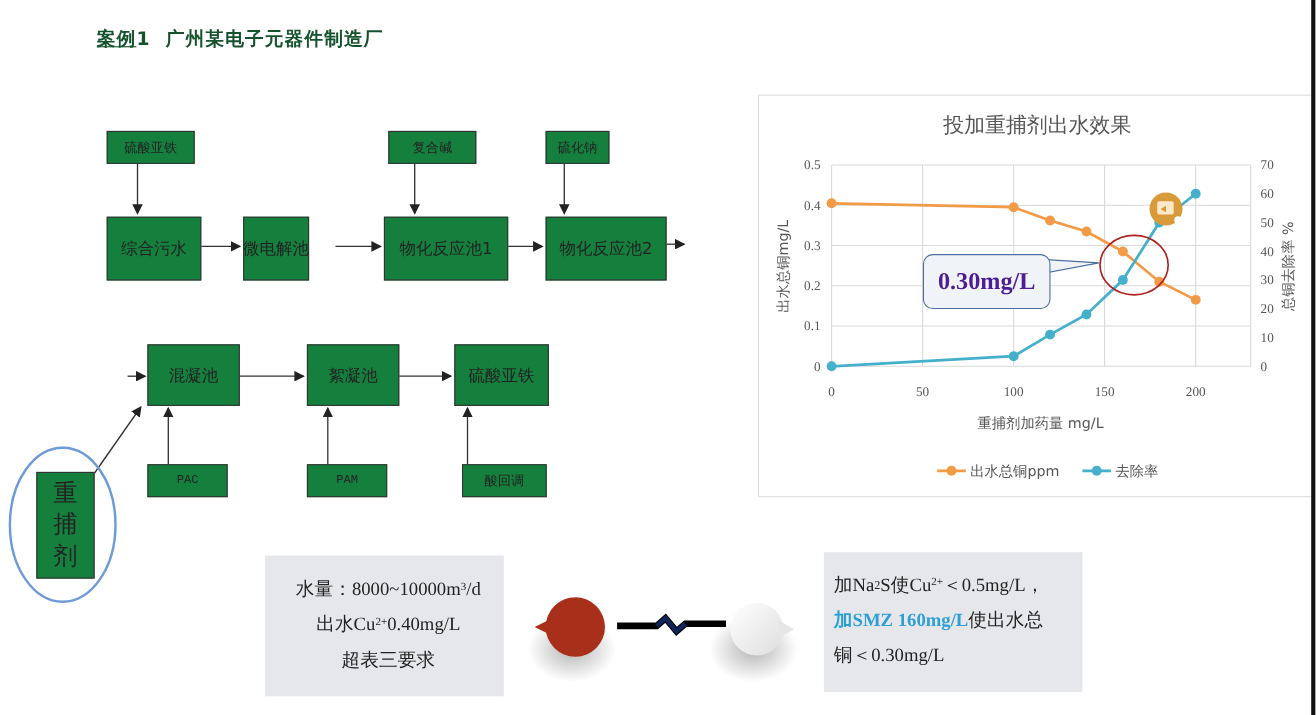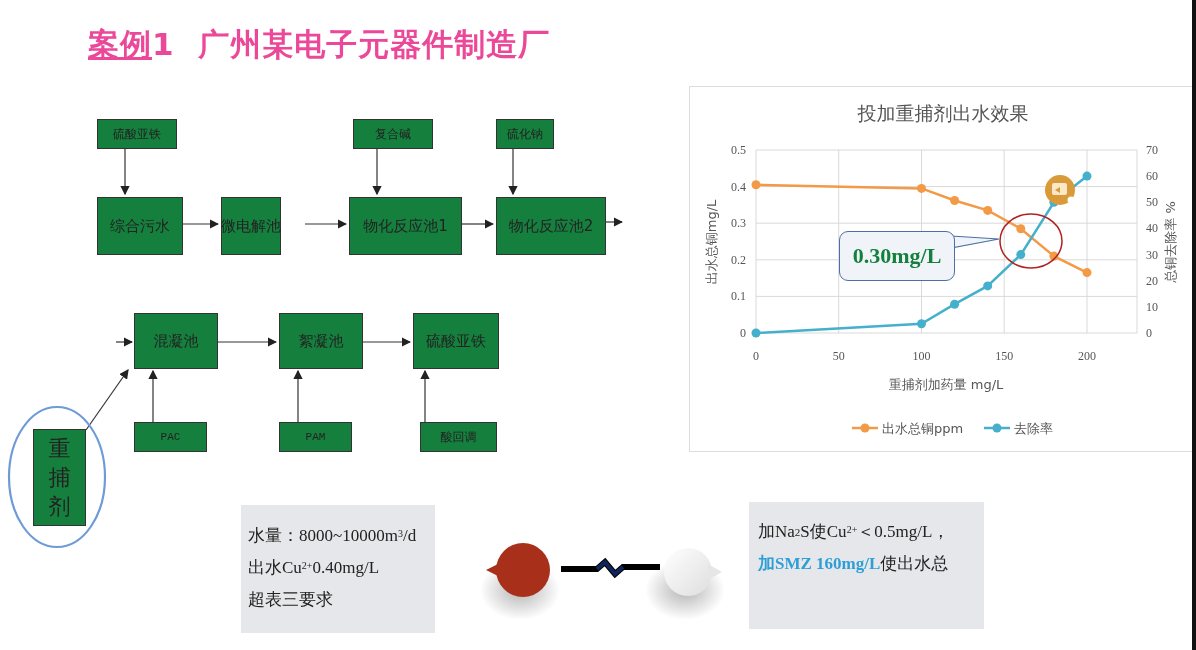--- a/index.html
+++ b/index.html
@@ -1,31 +1,31 @@
 <!DOCTYPE html>
 <html><head>
 <meta charset="utf-8">
 <style>
   html, body { margin:0; padding:0; }
   body { width:1196px; height:650px; position:relative; overflow:hidden; background:#ffffff;
          font-family:"DejaVu Sans", sans-serif; color:#222; }
   .abs { position:absolute; }
-  .title { left:88px; top:24px; font-size:31px; font-weight:bold; color:#ec4899; letter-spacing:1px;
+  .title { left:88px; top:24px; font-size:17px; font-weight:bold; color:#14532d; letter-spacing:1px;
            font-family:"DejaVu Sans", sans-serif; white-space:nowrap; }
   .title .u { text-decoration:underline; }
   .box { position:absolute; border:1.5px solid #333; background:#15803d; display:flex; align-items:center;
          justify-content:center; font-size:15px; color:#222; box-sizing:border-box; white-space:nowrap; }
   .small { font-size:12px; }
   .right-edge { position:absolute; left:1192px; top:0; width:4px; height:650px; background:#111; }
   .chart-frame { position:absolute; left:689px; top:86px; width:506px; height:366px; border:1px solid #ddd; background:#fff; box-sizing:border-box; }
   .info { position:absolute; background:#e6e7ea; font-family:"Liberation Serif", serif; font-size:17px; color:#222; line-height:32px; box-sizing:border-box; }
   .blue-bold { color:#2e9fd6; font-weight:bold; }
   .callout { position:absolute; left:839px; top:231px; width:116px; height:50px; background:#f0f4f9;
              border:1.5px solid #4d6fa3; border-radius:9px; box-sizing:border-box; display:flex; align-items:center;
-             justify-content:center; font-family:"Liberation Serif", serif; font-weight:bold; font-size:22px; color:#15803d; }
+             justify-content:center; font-family:"Liberation Serif", serif; font-weight:bold; font-size:22px; color:#4c1d95; }
   sup.s { font-size:10px; vertical-align:top; position:relative; top:-2px; }
   sub.s { font-size:11px; vertical-align:bottom; }
 </style>
 </head>
 <body>
 
 <div class="abs title">
   <span class="u">案例</span><span>1</span>&nbsp;&nbsp;<span>广州某电子元器件制造厂</span>
 </div>
 
@@ -162,29 +162,30 @@
     <line x1="163" y1="342" x2="189" y2="342" stroke="#f39a46" stroke-width="2.5"></line>
     <circle cx="176" cy="342" r="4.5" fill="#f39a46"></circle>
     <text x="193" y="347" font-size="13" fill="#555" font-family="DejaVu Sans, sans-serif">出水总铜ppm</text>
     <line x1="295" y1="342" x2="321" y2="342" stroke="#45b0cc" stroke-width="2.5"></line>
     <circle cx="308" cy="342" r="4.5" fill="#45b0cc"></circle>
     <text x="325" y="347" font-size="13" fill="#555" font-family="DejaVu Sans, sans-serif">去除率</text>
   </g>
 </svg>
 <div class="callout">0.30mg/L</div>
 
-<div class="info" style="left:241px;top:505px;width:194px;height:128px;padding:15px 0 0 7px;">
+<div class="info" style="left:241px;top:505px;width:217px;height:128px;padding:15px 0 0 7px;text-align:center;">
   <div><span>水量：</span><span>8000~10000m</span><sup class="s">3</sup><span>/d</span></div>
   <div><span>出水Cu</span><sup class="s">2+</sup><span>0.40mg/L</span></div>
   <div>超表三要求</div>
 </div>
 
 <div class="info" style="left:749px;top:502px;width:235px;height:127px;padding:14px 0 0 9px;">
   <div><span>加Na</span><sub class="s">2</sub><span>S使Cu</span><sup class="s">2+</sup><span>＜0.5mg/L，</span></div>
   <div><span class="blue-bold">加SMZ 160mg/L</span><span>使出水总</span></div>
+  <div>铜＜0.30mg/L</div>
 </div>
 
 <svg class="abs" style="left:470px;top:520px" width="260" height="110">
   <defs>
     <radialGradient id="sh" cx="50%" cy="50%" r="50%">
       <stop offset="0%" stop-color="#777" stop-opacity="0.55"></stop>
       <stop offset="100%" stop-color="#777" stop-opacity="0"></stop>
     </radialGradient>
     <linearGradient id="wg" x1="0" y1="0" x2="1" y2="1">
       <stop offset="0%" stop-color="#ffffff"></stop>

